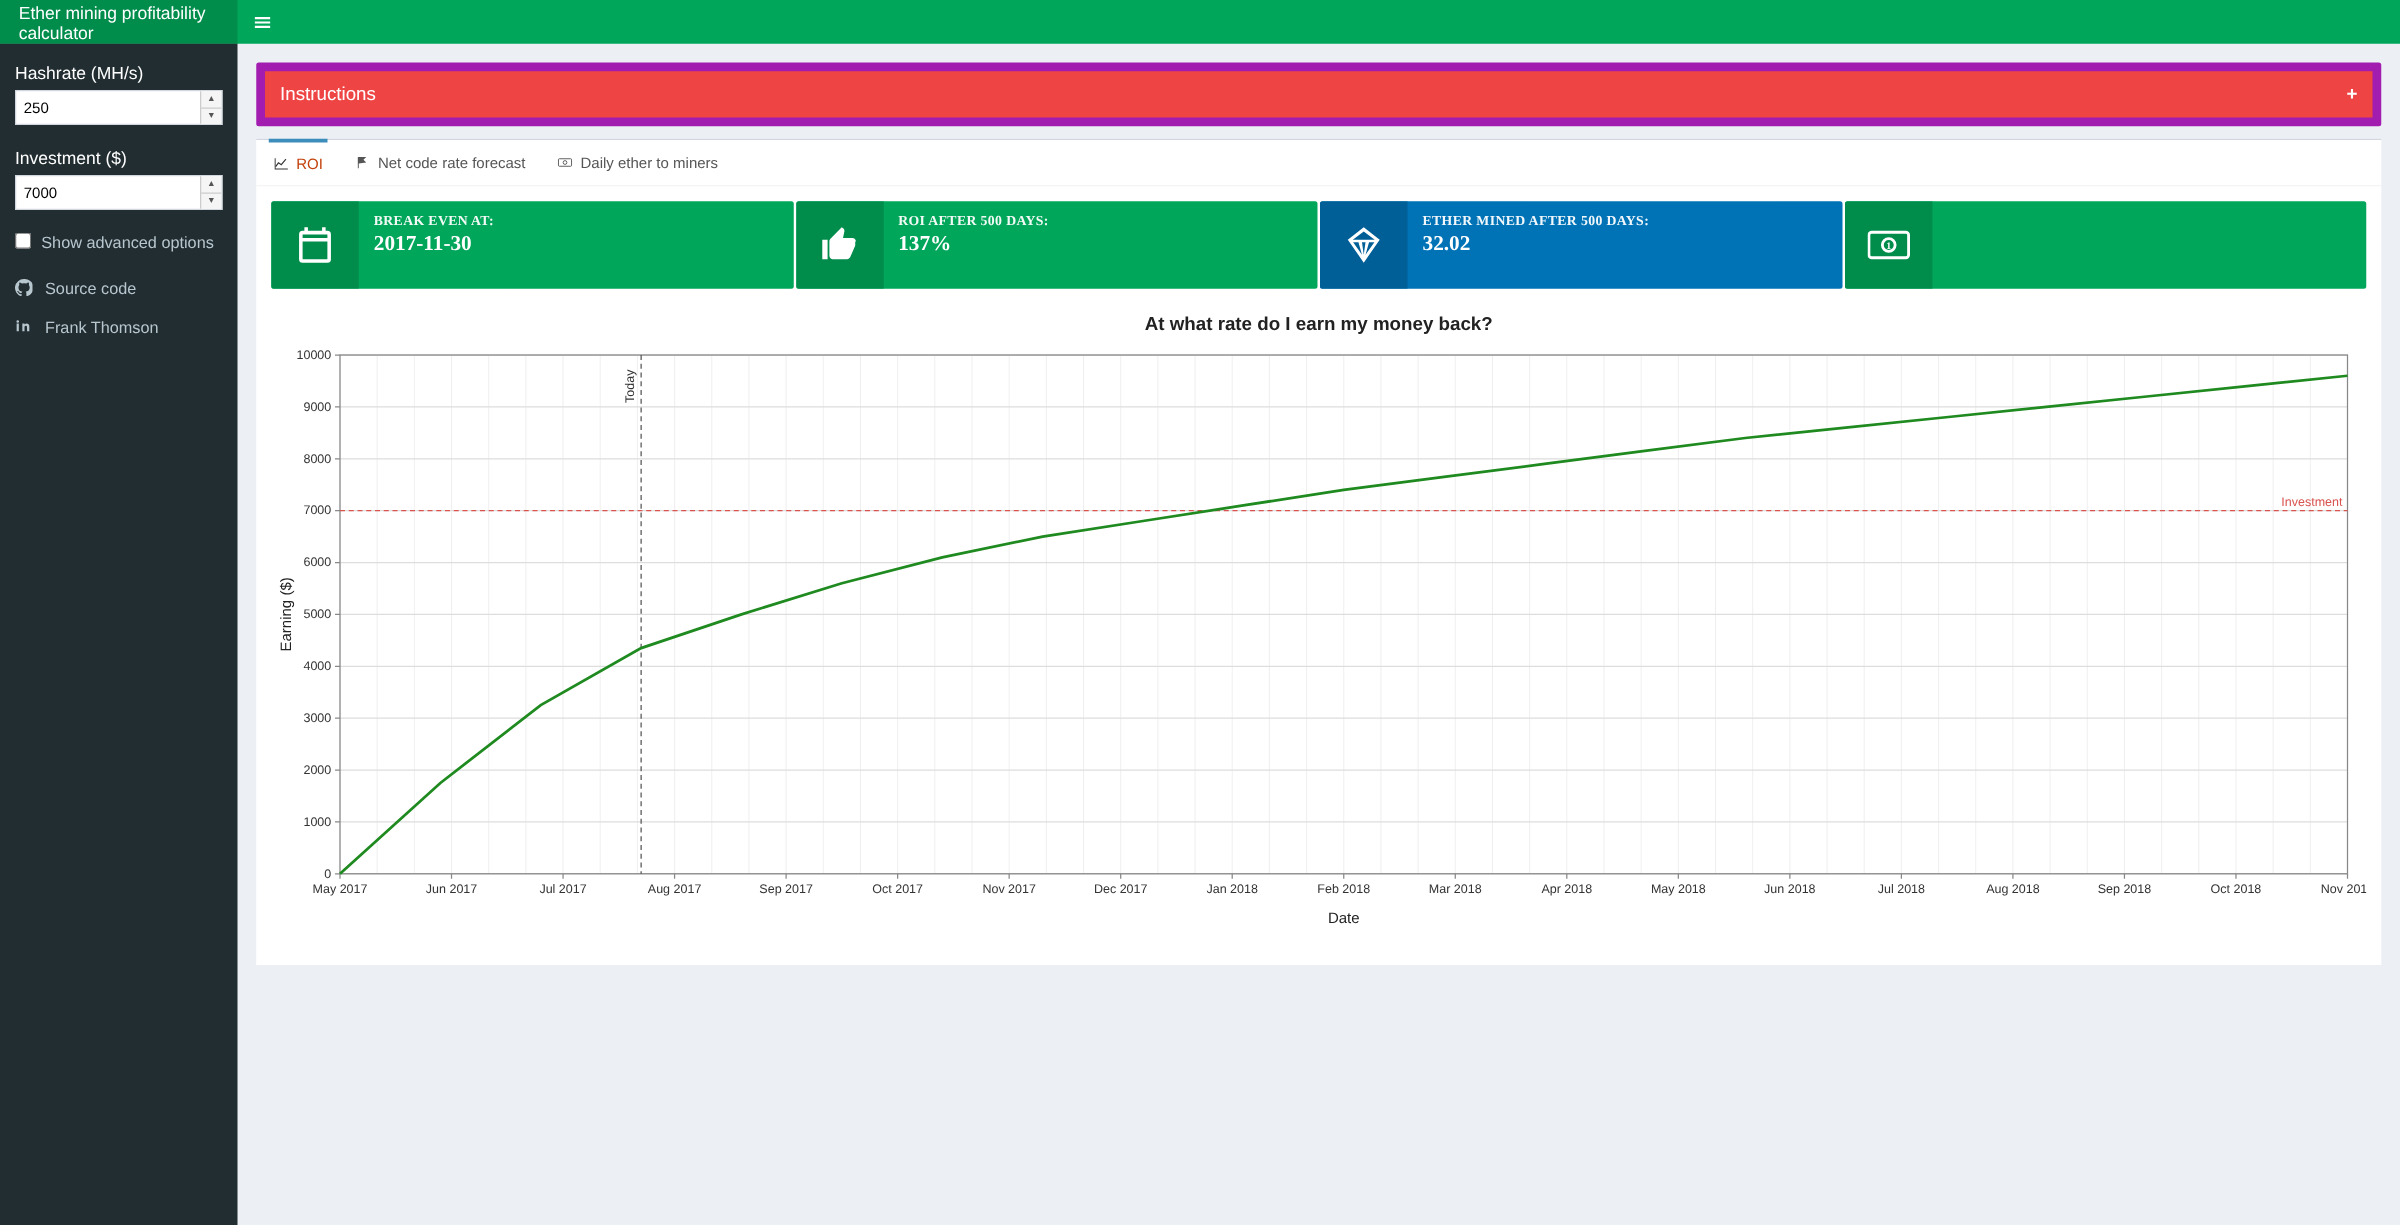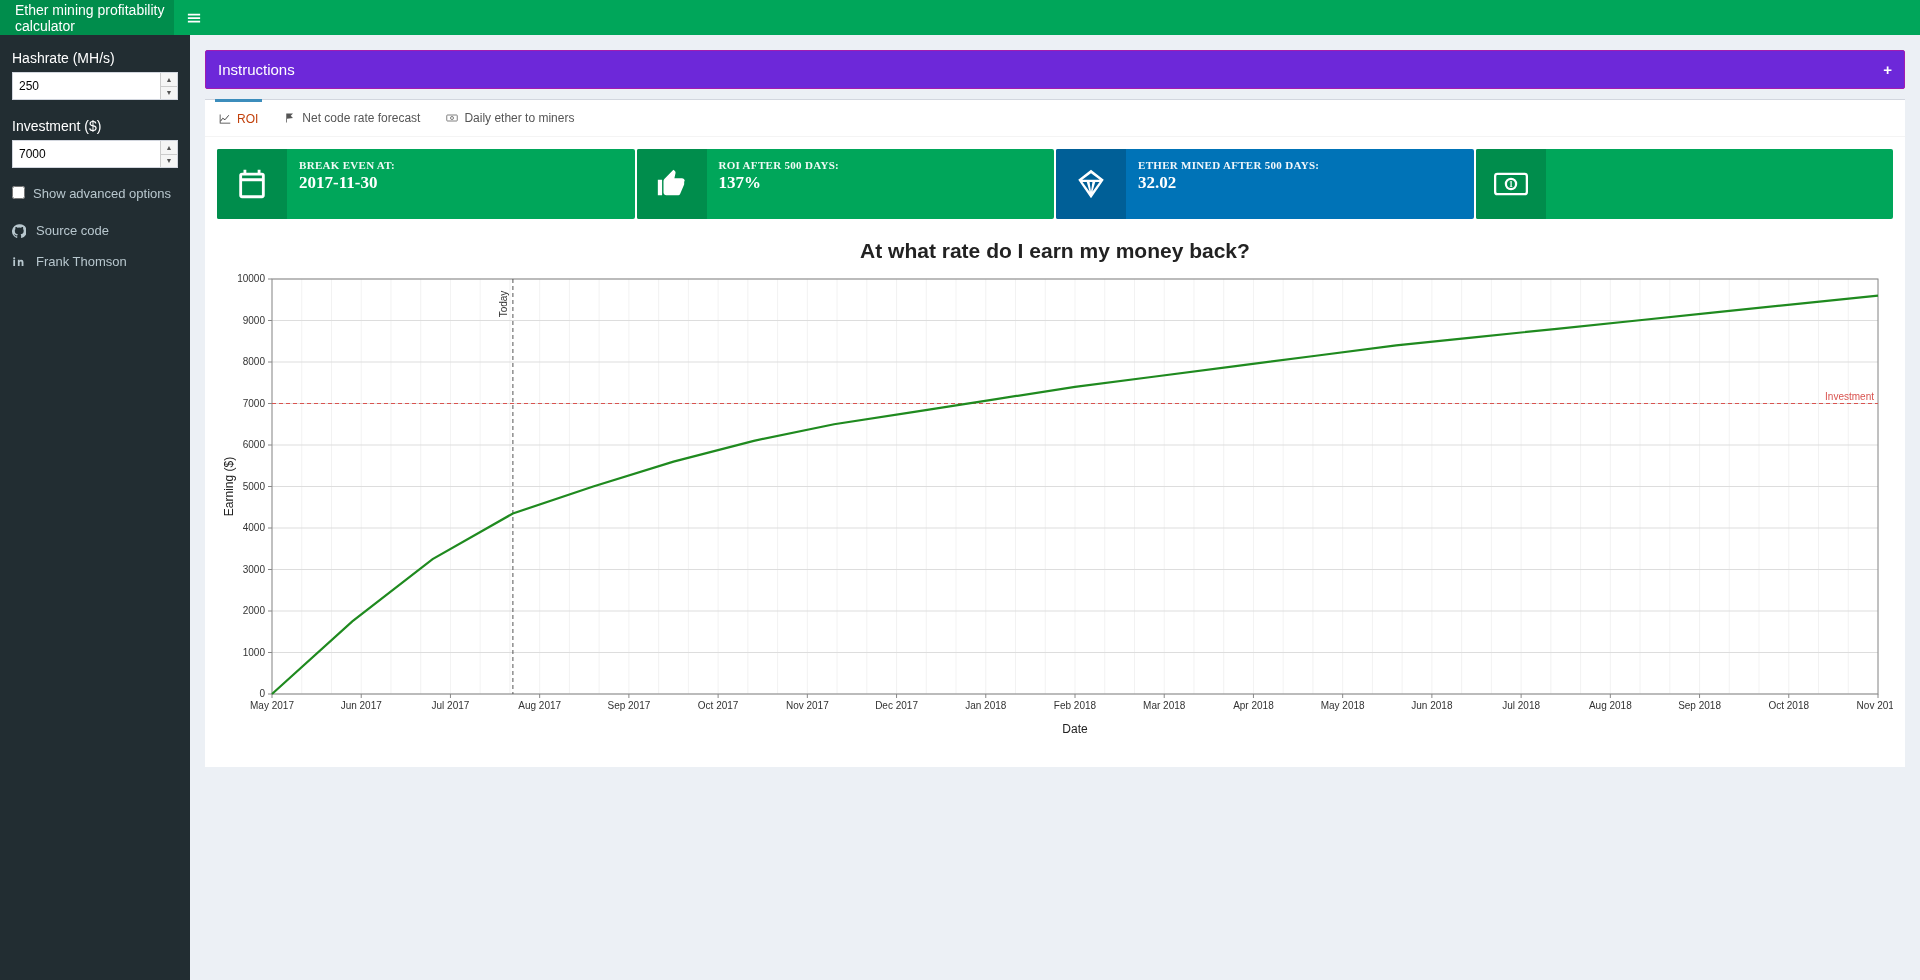--- a/index.html
+++ b/index.html
@@ -1,51 +1,51 @@
 <!DOCTYPE html>
 <html><head>
 <meta charset="utf-8">
 <style>
   html,body{margin:0;padding:0;font-family:"Helvetica Neue",Helvetica,Arial,sans-serif;font-size:13px;color:#333;background:#ecf0f5;height:100%;}
   .topbar{height:35px;background:#00a65a;color:#fff;display:flex;align-items:center;}
-  .logo{width:174px;background:#008d4c;height:100%;display:flex;align-items:center;padding-left:15px;font-size:14px;font-weight:400;box-sizing:border-box;}
+  .logo{width:190px;background:#008d4c;height:100%;display:flex;align-items:center;padding-left:15px;font-size:14px;font-weight:400;box-sizing:border-box;}
   .ham{width:40px;display:flex;align-items:center;justify-content:center;cursor:pointer;}
   .ham svg{width:14px;height:14px;}
   .shell{display:flex;min-height:calc(100% - 35px);}
   .sidebar{width:190px;background:#222d32;color:#b8c7ce;box-sizing:border-box;padding:15px 12px;}
   .side-label{color:#fff;font-size:14px;margin-bottom:6px;}
   .side-input-wrap{position:relative;margin-bottom:18px;}
   .side-input{width:100%;box-sizing:border-box;height:28px;border:1px solid #d2d6de;padding:4px 20px 4px 6px;font-size:12px;}
   .spin{position:absolute;right:1px;top:1px;bottom:1px;width:16px;border-left:1px solid #ccc;background:#f5f5f5;display:flex;flex-direction:column;}
   .spin div{flex:1;display:flex;align-items:center;justify-content:center;font-size:7px;color:#555;cursor:pointer;}
   .spin div:first-child{border-bottom:1px solid #ccc;}
   .side-check{display:flex;align-items:flex-start;gap:8px;margin:6px 0 14px 0;cursor:pointer;}
   .side-check input{margin:0;}
-  .side-link{display:flex;align-items:center;gap:10px;padding:8px 0;color:#b8c7ce;text-decoration:none;cursor:pointer;}
+  .side-link{display:flex;align-items:flex-start;gap:10px;padding:8px 0;color:#b8c7ce;text-decoration:none;cursor:pointer;}
   .side-link svg{width:14px;height:14px;flex:none;}
   .content{flex:1;padding:15px;box-sizing:border-box;}
-  .instructions{background:#6d28d9;color:#fff;border:1px solid #a21caf;border-radius:2px;padding:10px 12px;display:flex;justify-content:space-between;align-items:center;margin-bottom:10px;}
+  .instructions{background:#ef4444;color:#fff;border:7px solid #a21caf;border-radius:2px;padding:10px 12px;display:flex;justify-content:space-between;align-items:center;margin-bottom:10px;}
   .instructions span{font-size:15px;}
   .instructions .plus{font-weight:bold;cursor:pointer;}
   .panel{background:#fff;border-top:1px solid #d2d6de;}
   .tabs{display:flex;gap:18px;padding:0 10px;border-bottom:1px solid #f4f4f4;}
   .tab{padding:10px 4px;display:flex;align-items:center;gap:6px;color:#555;cursor:pointer;font-size:12px;}
   .tab.active{color:#c2410c;border-top:3px solid #3c8dbc;margin-top:-1px;}
   .tab svg{width:12px;height:12px;}
   .cards{display:flex;gap:2px;padding:12px;font-family:Liberation Serif, serif;}
   .card{flex:1;height:70px;border-radius:2px;display:flex;overflow:hidden;color:#fff;}
   .card .ic{width:70px;display:flex;align-items:center;justify-content:center;}
   .card .ic svg{width:34px;height:34px;}
   .card .txt{flex:1;padding:10px 12px;}
   .card .lbl{font-size:11px;opacity:.95;font-weight:600;letter-spacing:.3px;}
   .card .val{font-size:17px;font-weight:700;margin-top:2px;}
   .c-green{background:#00a65a;} .c-green .ic{background:#008d4c;}
   .c-blue{background:#0073b7;}  .c-blue .ic{background:#005f97;}
   .chart-wrap{padding:4px 12px 25px 12px;}
-  .chart-title{text-align:center;font-weight:700;font-size:21px;color:#222;margin:4px 0 6px 0;}
+  .chart-title{text-align:center;font-weight:700;font-size:15px;color:#222;margin:4px 0 6px 0;}
 </style>
 </head>
 <body>
 
 <div class="topbar">
   <div class="logo">Ether mining profitability calculator</div>
   <div class="ham">
     <svg viewBox="0 0 16 16">
         <path fill="#fff" d="M1 3h14v2H1zM1 7h14v2H1zM1 11h14v2H1z"></path>
       </svg>

